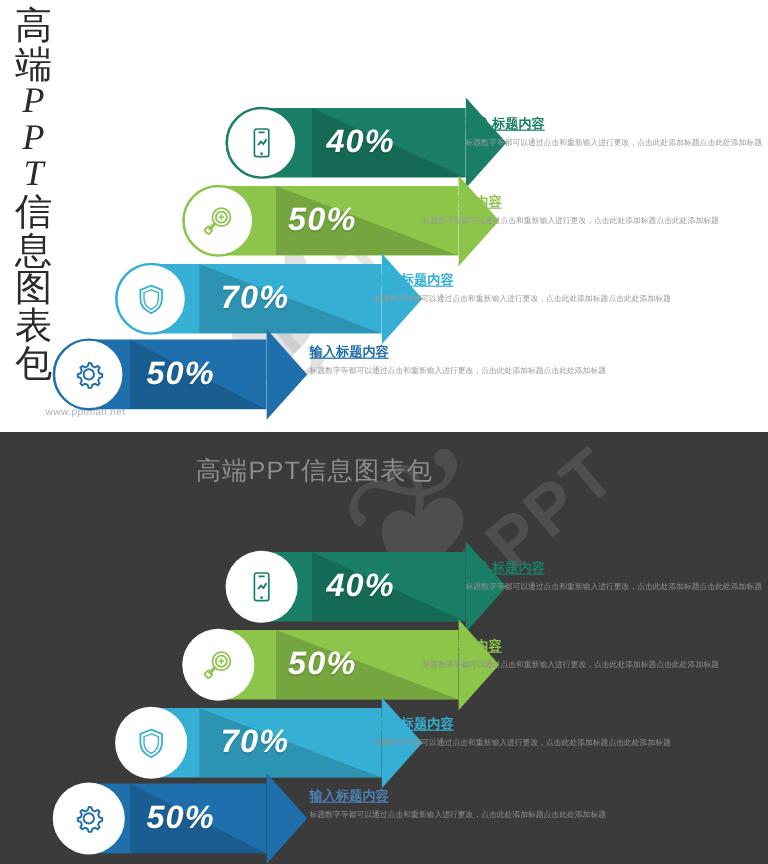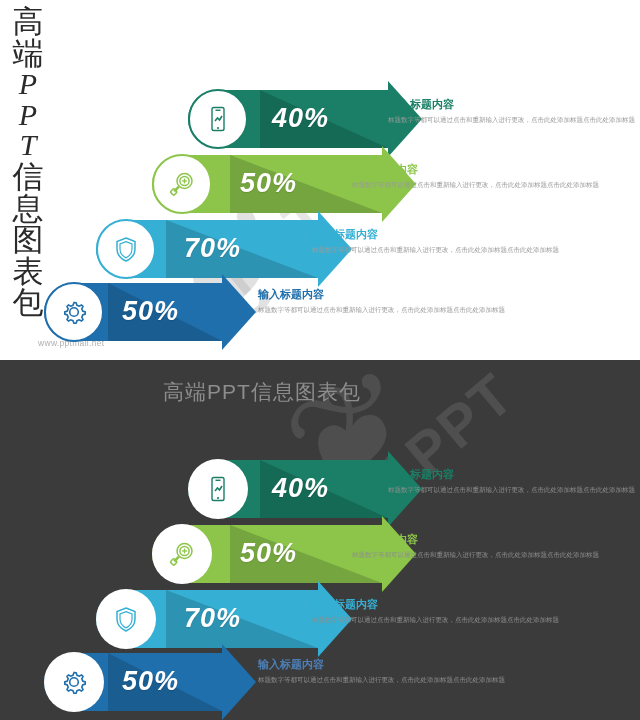--- a/index.html
+++ b/index.html
@@ -93,20 +93,21 @@
     color:#ffffff; letter-spacing:1px;
     font-family:"Liberation Sans","DejaVu Sans",sans-serif;
     text-shadow:0 1px 1px rgba(0,0,0,.12);
   }
 
   
   .txt{ position:absolute; width:252px; }
   .txt .t-title{
     font-size:11px; font-weight:bold; line-height:1.25;
     font-family:"Liberation Sans","DejaVu Sans",sans-serif;
+    text-decoration:underline;
   }
   .txt .t-desc{
     margin-top:3px; font-size:6.5px; line-height:1.65;
     color:#9a9a9a;
     font-family:"Liberation Sans","DejaVu Sans",sans-serif;
   }
   .panel-dark .txt .t-desc{ color:#8e8e8e; }
 </style>
 </head>
 <body>

